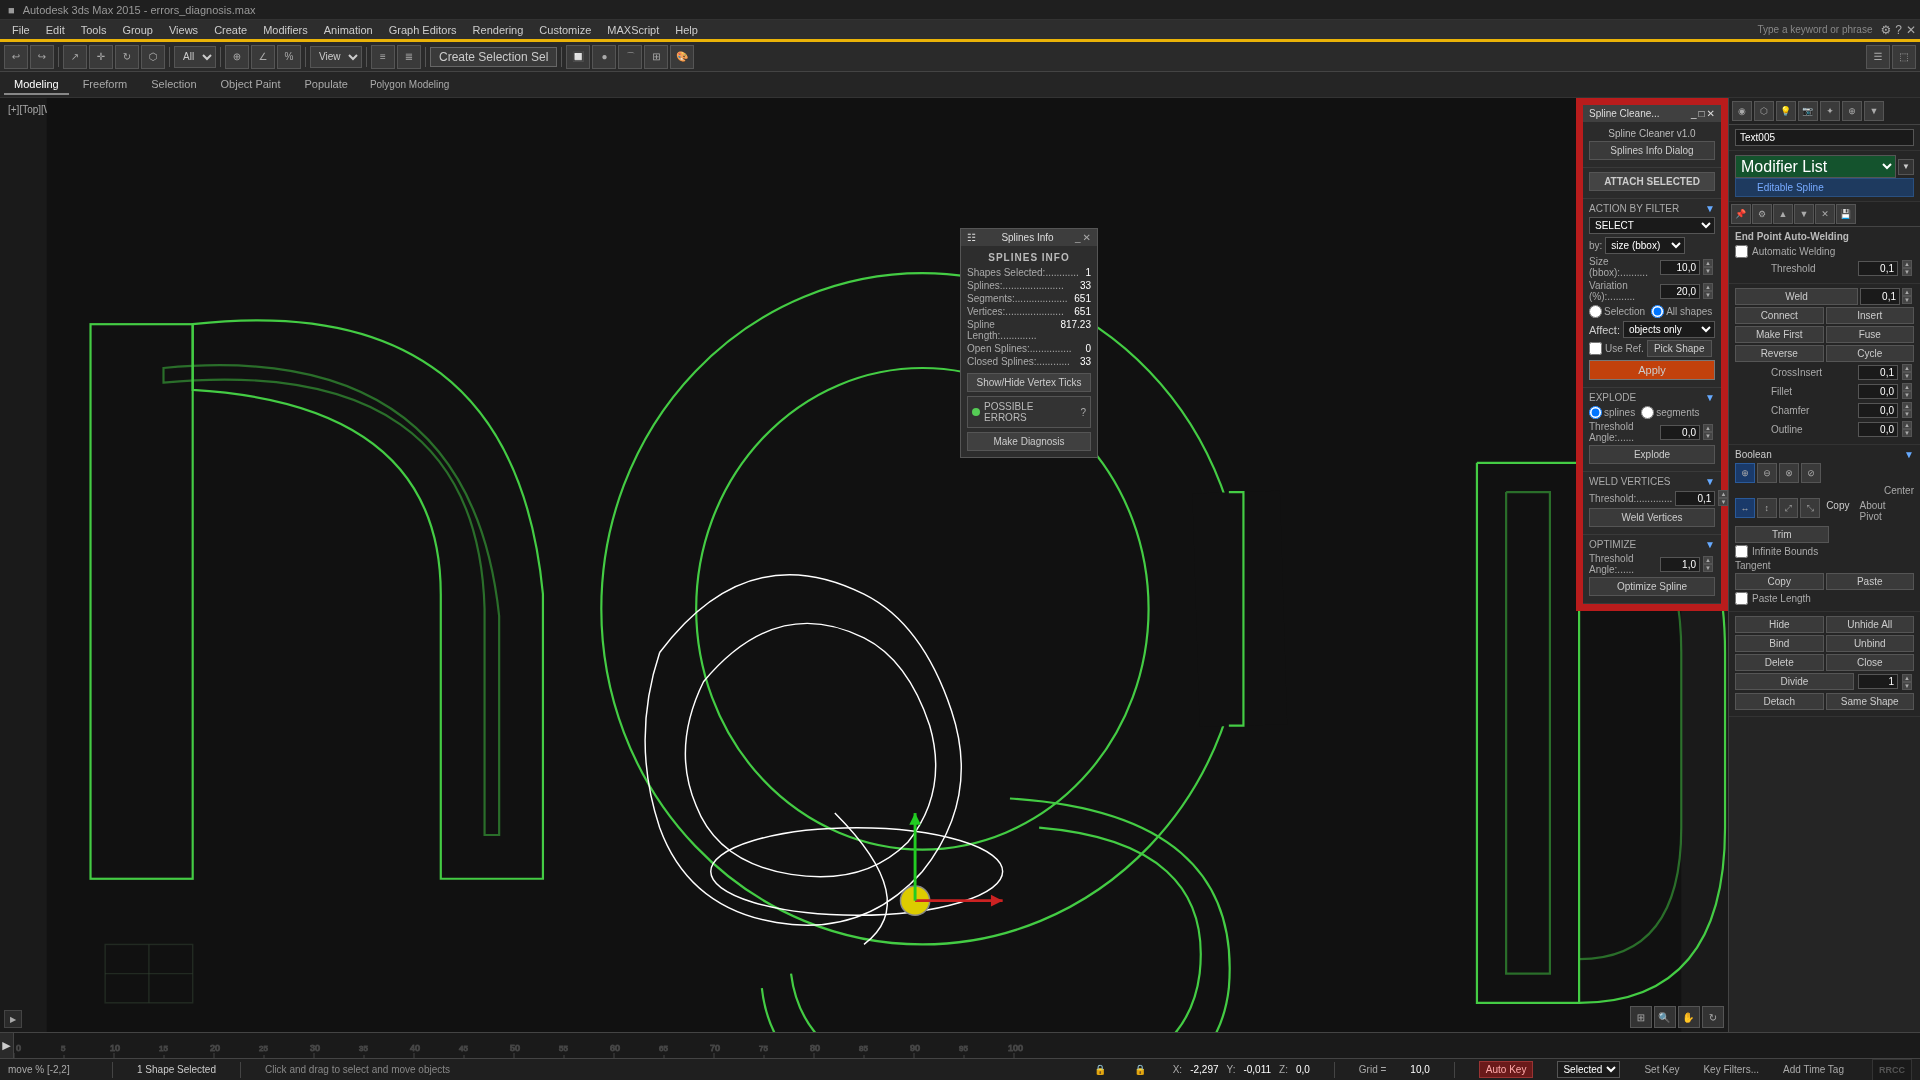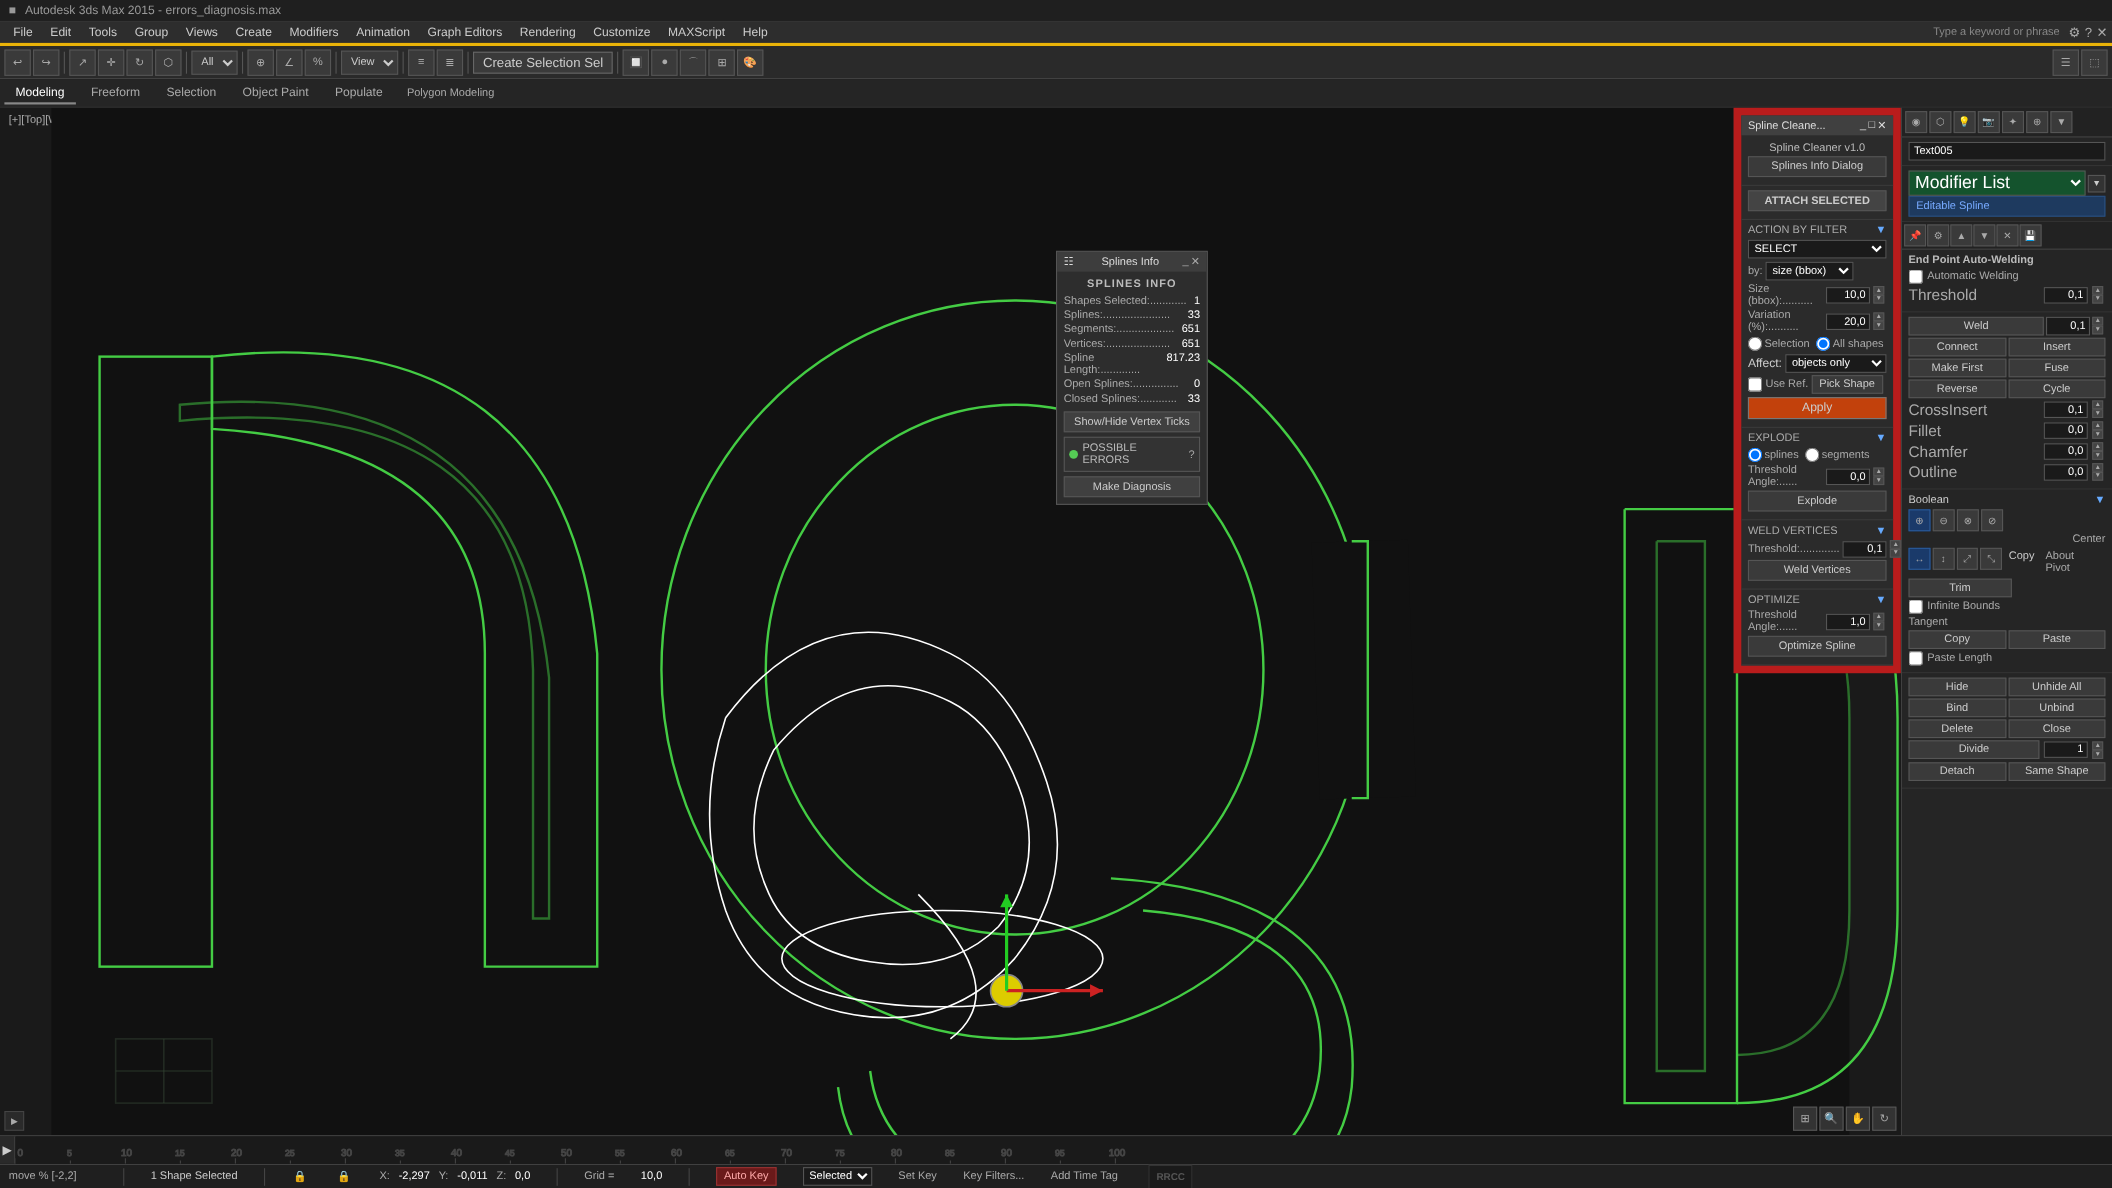--- a/index.html
+++ b/index.html
@@ -321,32 +321,32 @@
     }
     .mp-input {
       width: 40px;
       background: #1a1a1a;
       border: 1px solid #555;
       color: #fff;
       font-size: 10px;
       padding: 1px 3px;
       text-align: right;
     }
-    .mp-label { flex: 1; color: #aaa; font-size: 14px; }
+    .mp-label { flex: 1; color: #aaa; font-size: 10px; margin-left: 36px; }
     .checkbox-row {
       display: flex;
       align-items: center;
       gap: 4px;
       color: #aaa;
       font-size: 10px;
       margin-bottom: 2px;
     }
     .modifier-list-item {
       background: #1e3a5f;
-      padding: 3px 6px;
+      padding: 3px 21px;
       color: #7af;
       font-size: 10px;
       cursor: pointer;
       border: 1px solid #2a5080;
     }
     .spinner-arrows {
       display: flex;
       flex-direction: column;
       width: 12px;
     }
@@ -1006,20 +1006,21 @@
       </g>
     </svg>
   </div>
 </div>
 
 <div class="status-bar">
   <span style="font-size:10px;color:#aaa;min-width:80px;">move %  [-2,2]</span>
   <div class="status-sep"></div>
   <span style="color:#ccc;">1 Shape Selected</span>
   <div class="status-sep"></div>
+  <span style="color:#888;flex:1;">Click and drag to select and move objects</span>
 
   <div style="width:16px;height:16px;display:flex;align-items:center;justify-content:center;cursor:pointer;">🔒</div>
   <div style="width:16px;height:16px;display:flex;align-items:center;justify-content:center;cursor:pointer;">🔒</div>
 
   <div class="coord-display">
     <span>X:</span>
     <span class="coord-val">-2,297</span>
     <span>Y:</span>
     <span class="coord-val">-0,011</span>
     <span>Z:</span>

